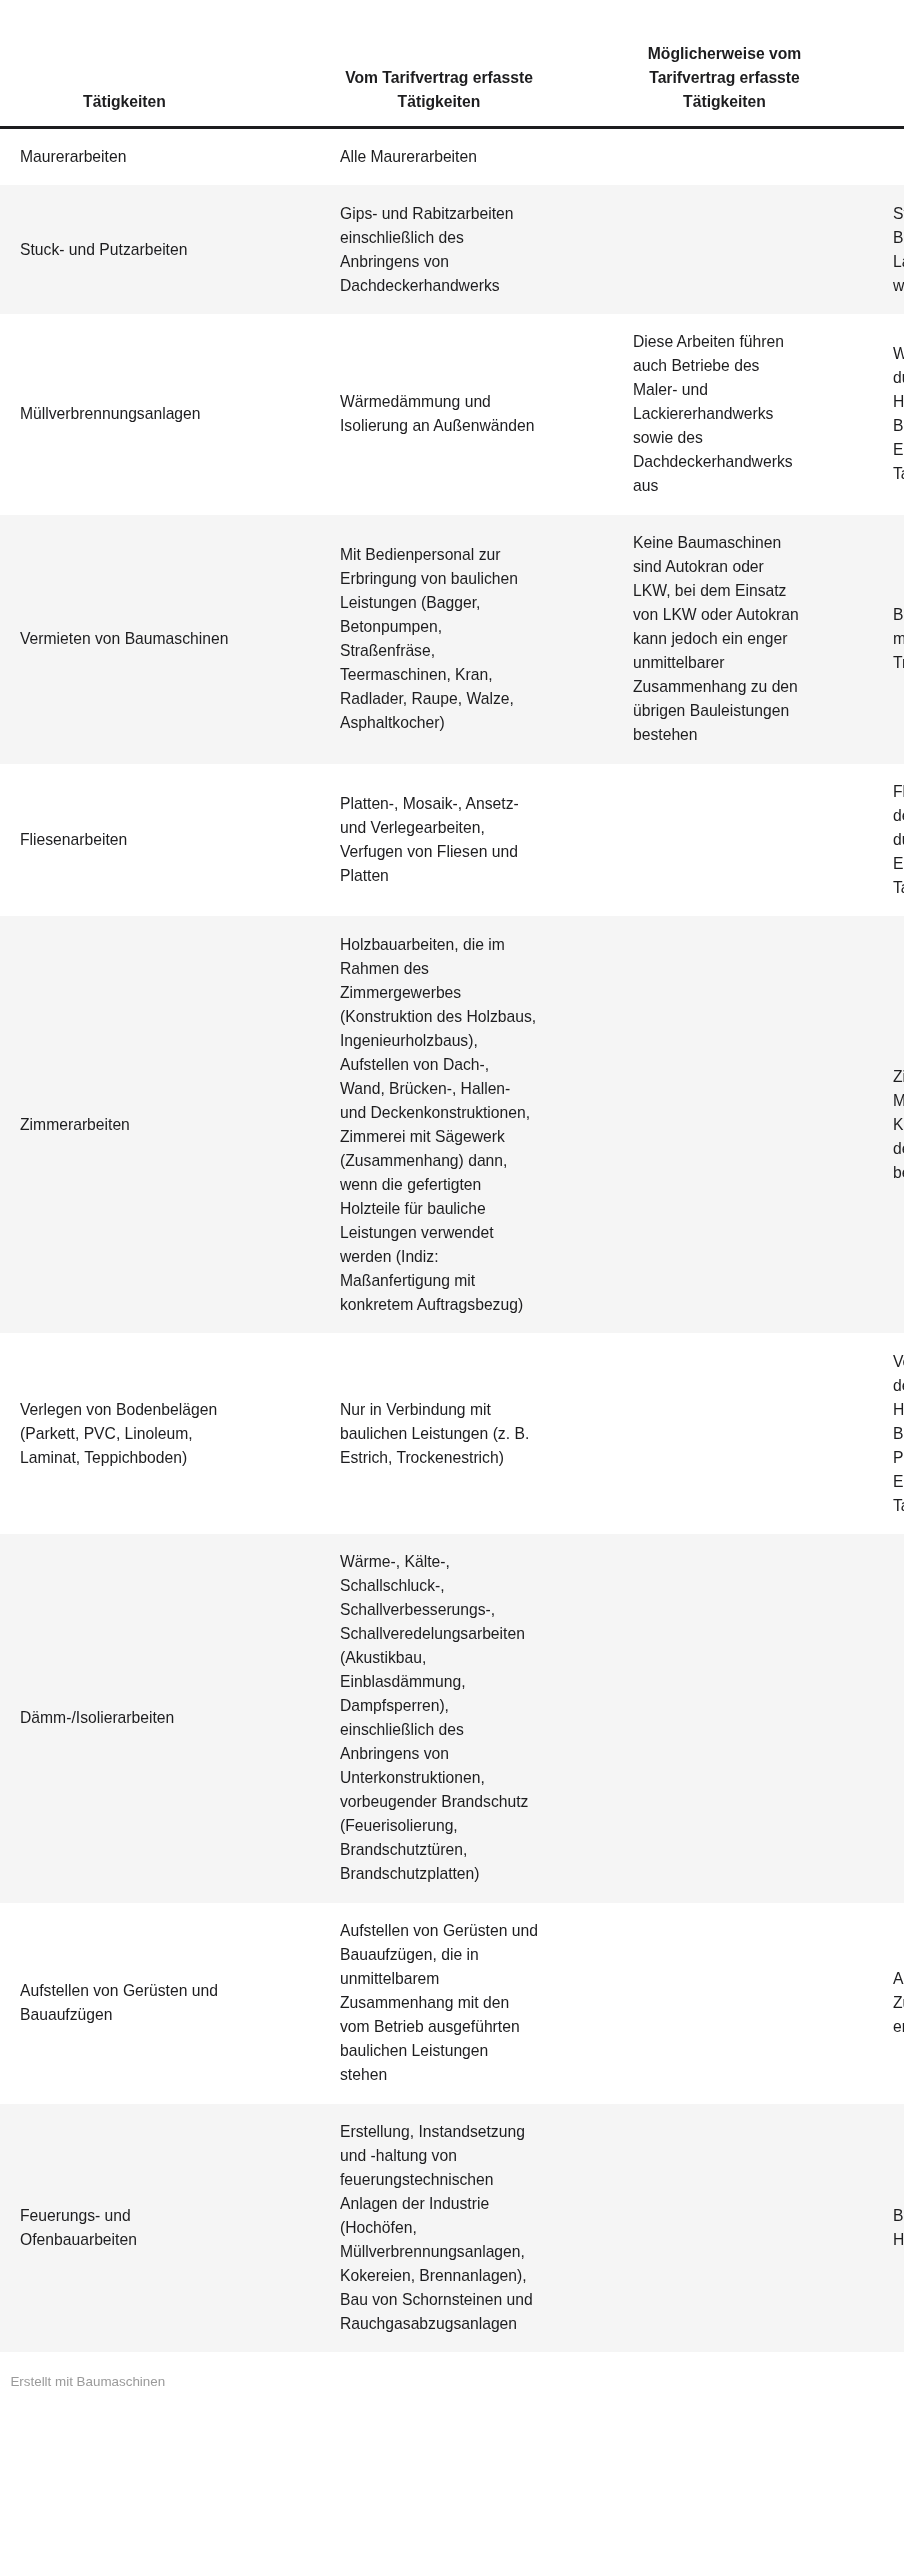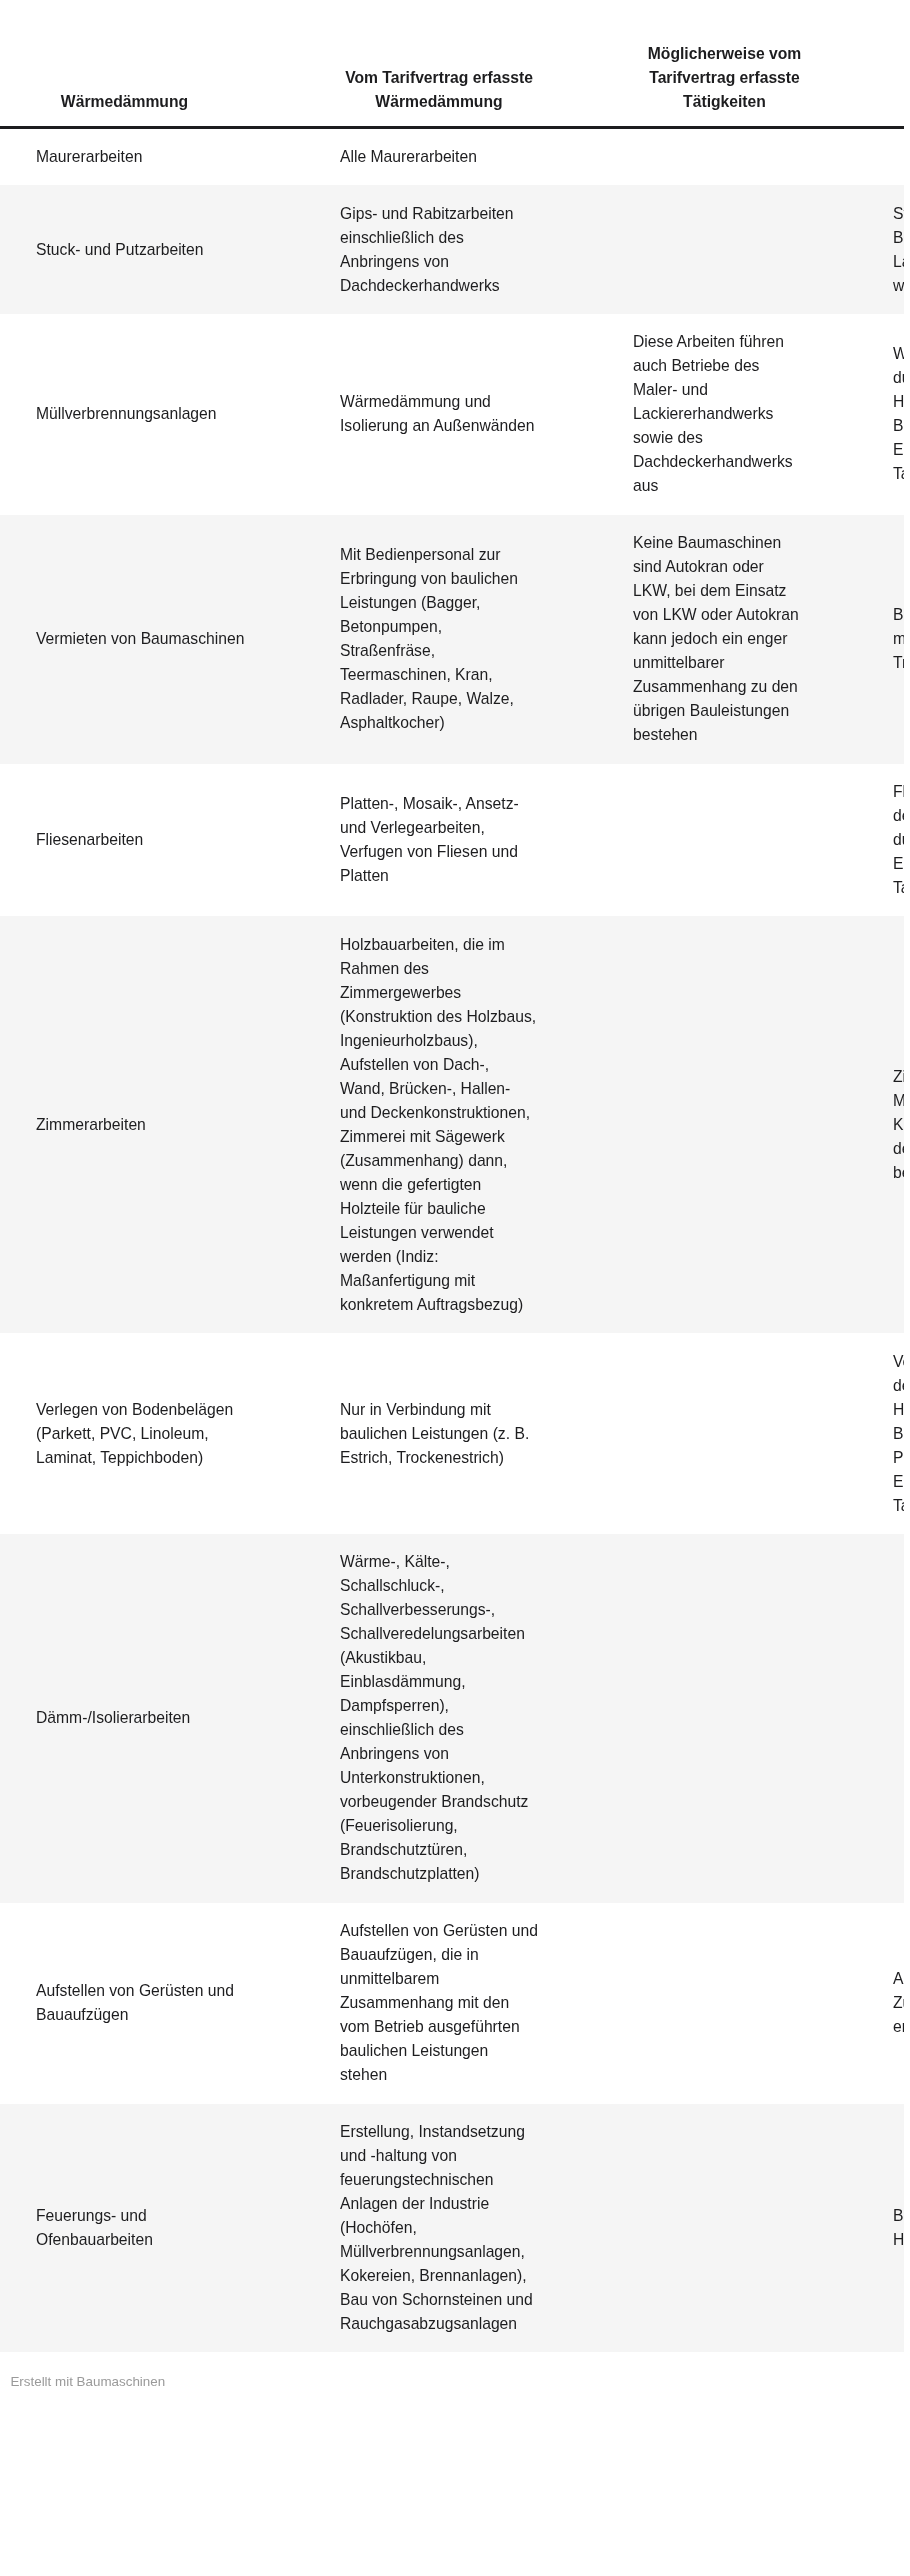--- a/index.html
+++ b/index.html
@@ -41,21 +41,21 @@
   thead th.c2 .hwrap { max-width: 198px; }
   thead th.c3 .hwrap { max-width: 183px; }
 
   tbody td {
     vertical-align: middle;
     font-size: 15.7px;
     line-height: 24px;
     padding: 16.4px 0;
     font-weight: 400;
   }
-  tbody td.c1 { padding-left: 36px; }
+  tbody td.c1 { padding-left: 20px; }
   tbody td.c1 .txt { max-width: 209px; }
   tbody td.c2 .txt { max-width: 198px; }
   tbody td.c3 .txt { max-width: 172px; }
   tbody tr:nth-child(even) { background: #f5f5f5; }
 
   .frag-line { white-space: nowrap; }
 
   .credit {
     margin: 21px 0 15px 10.4px;
     font-size: 13.4px;
@@ -73,24 +73,24 @@
     <table class="dw-table">
       <colgroup>
         <col class="c1">
           <col class="c2">
           <col class="c3">
           <col class="c4">
       </colgroup>
       <thead>
         <tr>
           <th class="c1">
-            <div class="hwrap">Wärmedämmung</div>
+            <div class="hwrap">Tätigkeiten</div>
           </th>
           <th class="c2">
-            <div class="hwrap">Vom Tarifvertrag erfasste Wärmedämmung</div>
+            <div class="hwrap">Vom Tarifvertrag erfasste Tätigkeiten</div>
           </th>
           <th class="c3">
             <div class="hwrap">Möglicherweise vom Tarifvertrag erfasste Tätigkeiten</div>
           </th>
           <th class="c4">
             <div class="frag-line">N</div>
             <div class="frag-line">Tä</div>
           </th>
         </tr>
       </thead>

